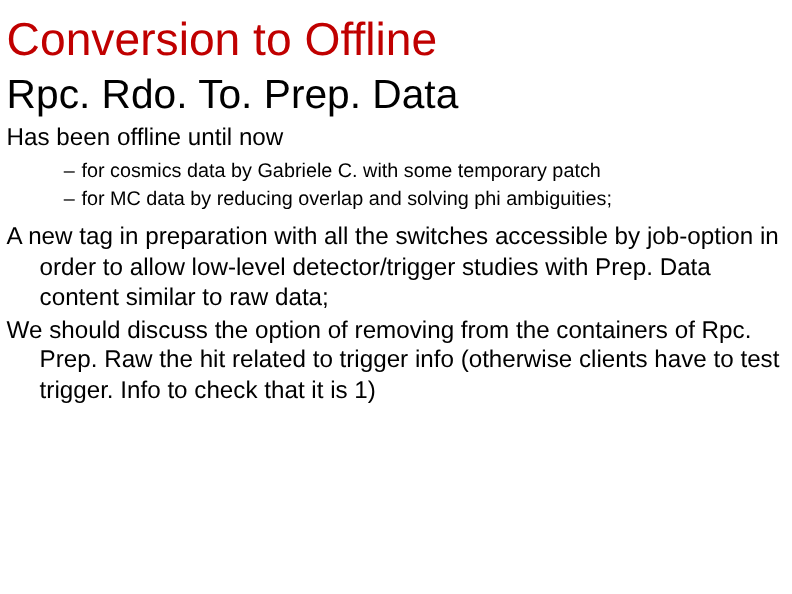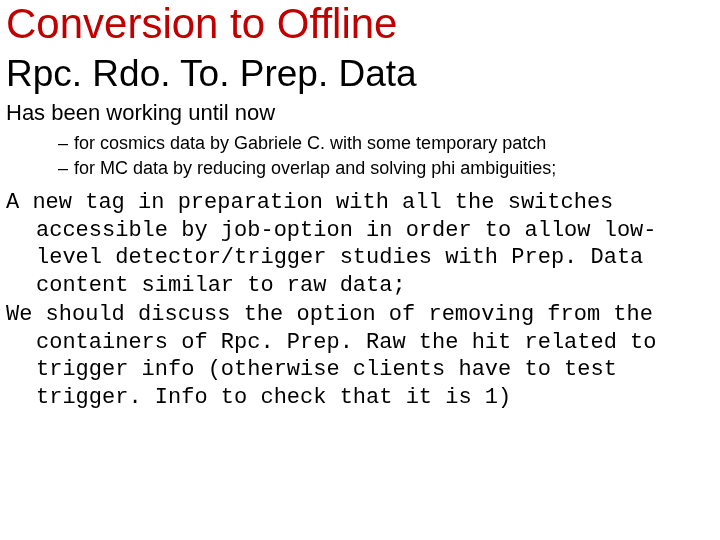--- a/index.html
+++ b/index.html
@@ -6,21 +6,21 @@
   margin: 0;
   padding: 0;
   width: 720px;
   height: 540px;
   background: #ffffff;
   font-family: Arial, Helvetica, sans-serif;
   color: #000000;
   overflow: hidden;
 }
 .slide {
-  padding: 0 10px 10px 6px;
+  padding: 12px 10px 10px 6px;
   box-sizing: border-box;
 }
 .title {
   font-family: "Trebuchet MS", "Segoe UI", Tahoma, sans-serif;
   font-size: 42px;
   color: #c00000;
   margin: 0 0 4px 0;
   font-weight: normal;
   line-height: 1.15;
 }
@@ -51,29 +51,28 @@
   content: "–";
   position: absolute;
   left: 0;
 }
 .para {
   font-size: 22px;
   margin: 0 0 2px 0;
   padding-left: 30px;
   text-indent: -30px;
   line-height: 1.25;
-  font-family: Liberation Mono, monospace;
 }
 </style>
 </head>
 <body>
 
 <div class="slide">
   <h1 class="title">Conversion to Offline</h1>
   <h2 class="subtitle">Rpc. Rdo. To. Prep. Data</h2>
-  <p class="working">Has been working until now</p>
+  <p class="working">Has been offline until now</p>
   <ul class="sub-bullets">
     <li>for cosmics data by Gabriele C. with some temporary patch</li>
     <li>for MC data by reducing overlap and solving phi ambiguities;</li>
   </ul>
   <p class="para">A new tag in preparation with all the switches accessible by job-option in order to allow low-level detector/trigger studies with Prep. Data content similar to raw data;</p>
   <p class="para">We should discuss the option of removing from the containers of Rpc. Prep. Raw the hit related to trigger info (otherwise clients have to test trigger. Info to check that it is 1)</p>
 </div>
 
 </body></html>

